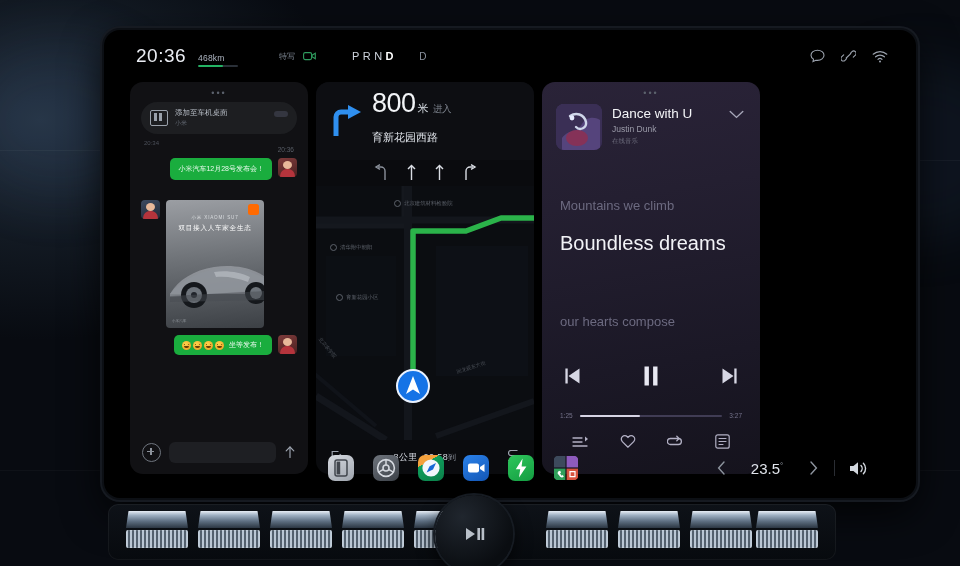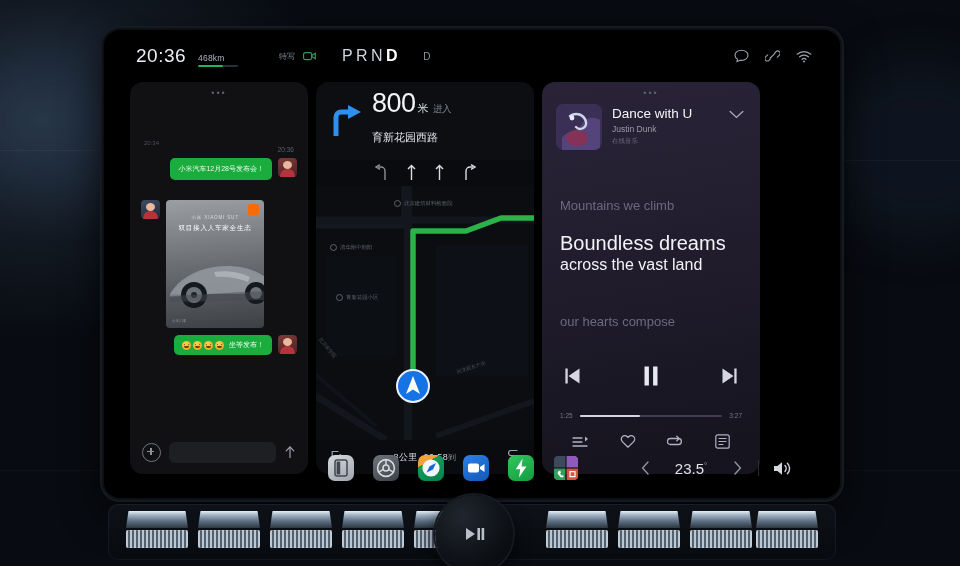--- a/index.html
+++ b/index.html
@@ -12,36 +12,36 @@
     background:
       radial-gradient(ellipse 300px 220px at 40px 120px, #24303f 0%, #121922 55%, #080b11 100%),
       radial-gradient(ellipse 320px 260px at 920px 140px, #202b39 0%, #111821 55%, #070a10 100%),
       radial-gradient(ellipse 500px 200px at 480px 560px, #161d27 0%, #0a0e15 70%),
       linear-gradient(180deg,#0d1219 0%, #0a0e15 40%, #05070b 100%);
   }
   .dash-seam{position:absolute;background:rgba(255,255,255,.045);}
   .dash-glow{position:absolute;border-radius:50%;filter:blur(26px);pointer-events:none;}
 
   
-  .bezel{position:absolute;left:104px;top:30px;width:736px;height:468px;
+  .bezel{position:absolute;left:104px;top:30px;width:812px;height:468px;
      background:#000;border-radius:16px;
      box-shadow:0 0 0 2px #0c0f14, 0 0 0 4px #161a21, 0 14px 40px rgba(0,0,0,.85);
      overflow:hidden;}
   .screen{position:absolute;inset:6px;background:#000;border-radius:11px;overflow:hidden;}
 
   
   .statusbar{position:absolute;left:0;top:0;width:100%;height:40px;display:flex;align-items:center;}
   .clock{margin-left:26px;color:#e9ecf2;font-size:19px;letter-spacing:.5px;}
   .rangewrap{margin-left:12px;display:flex;flex-direction:column;gap:2px;margin-top:8px;}
   .rangetxt{color:#aeb6c2;font-size:8.5px;letter-spacing:.2px;}
   .rangebar{width:40px;height:2.5px;border-radius:2px;background:#2a3038;overflow:hidden;}
   .rangebar i{display:block;height:100%;background:#23b363;border-radius:2px;}
   .minitxt{margin-left:9px;color:#7e8793;font-size:8px;padding-left:32px;}
   .camicon{margin-left:8px;}
-  .gear{margin-left:26px;color:#cfd5de;font-size:16px;letter-spacing:3.4px;}
+  .gear{margin-left:36px;color:#cfd5de;font-size:11px;letter-spacing:3.4px;}
   .gear b{color:#fff;font-weight:700;}
   .autop{margin-left:10px;color:#8d95a1;font-size:10px;letter-spacing:.5px;}
   .sysicons{margin-left:auto;margin-right:22px;display:flex;gap:16px;align-items:center;}
 
   
   .card{position:absolute;border-radius:13px;overflow:hidden;}
   .grab{position:absolute;top:7px;left:50%;transform:translateX(-50%);
         color:#5b616c;font-size:9px;letter-spacing:2px;line-height:1;}
 
   
@@ -213,20 +213,28 @@
                 <path d="M6 9.4a2.9 2.9 0 0 1 4 0" fill="none" stroke="#9ba2ad" stroke-width="1.2" stroke-linecap="round"></path>
                 <circle cx="8" cy="11.6" r="1" fill="#9ba2ad"></circle>
               </svg>
         </span>
       </div>
     </div>
 
     <div class="card" id="chat">
       <div class="grab">•••</div>
 
+      <div class="notif">
+        <div class="notif-ic"></div>
+        <div>
+          <div class="notif-t">添加至车机桌面</div>
+          <div class="notif-s">小米</div>
+        </div>
+        <div class="notif-pill"></div>
+      </div>
       <div class="chat-time2">20:34</div>
       <div class="chat-time">20:36</div>
 
       <div class="msg" style="right:11px;top:76px;">
         <div class="bub-g">小米汽车12月28号发布会！</div>
         <div class="av"></div>
       </div>
 
       <div class="msg" style="left:11px;top:118px;">
         <div class="av" style="background:linear-gradient(160deg,#3d4a60,#222a38);"></div>
@@ -372,21 +380,20 @@
       <div class="artist">Justin Dunk</div>
       <div class="sub2">在线音乐</div>
       <span class="chev">
         <svg width="15" height="9" viewBox="0 0 15 9">
               <path d="M1.2 1.4 7.5 7.4 13.8 1.4" fill="none" stroke="#a6a6b8" stroke-width="1.4" stroke-linecap="round"></path>
             </svg>
       </span>
 
       <div class="lyr dim" style="top:116px;font-size:13px;">Mountains we climb</div>
       <div class="lyr hot" style="top:150px;font-size:20px;">Boundless dreams</div>
-      <div class="lyr hot" style="top:174px;font-size:16px;">across the vast land</div>
       <div class="lyr dim" style="top:232px;font-size:13px;">our hearts compose</div>
 
       <div class="ctrls">
         <span>
           <svg width="22" height="22" viewBox="0 0 22 22">
                 <path d="M17.5 3.5 6.5 11l11 7.5Z" fill="#d7d7e4"></path>
                 <rect x="3.4" y="3.5" width="2.3" height="15" fill="#d7d7e4"></rect>
               </svg>
         </span>
         <span>

